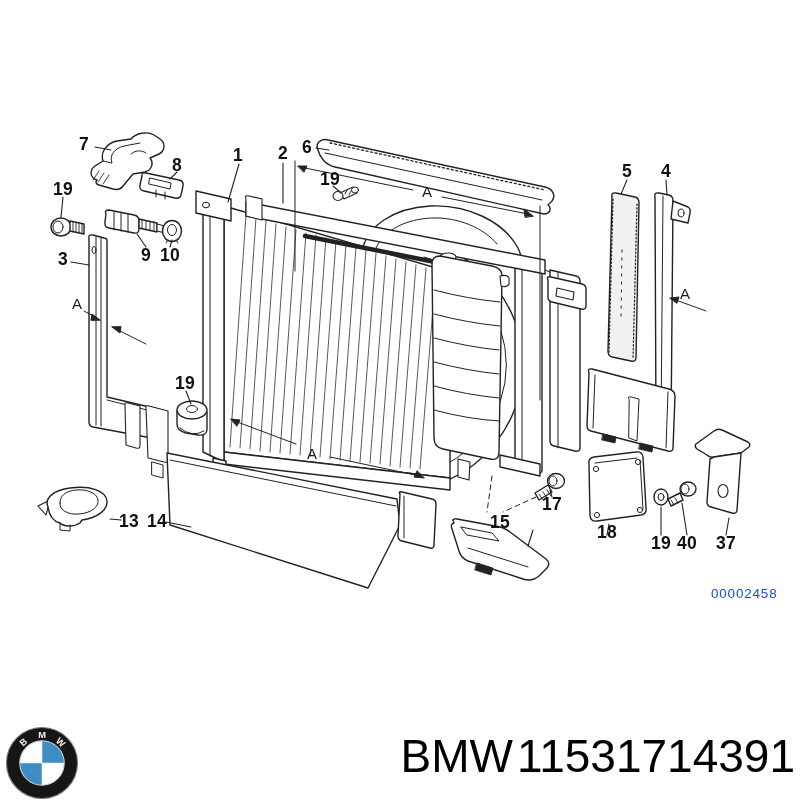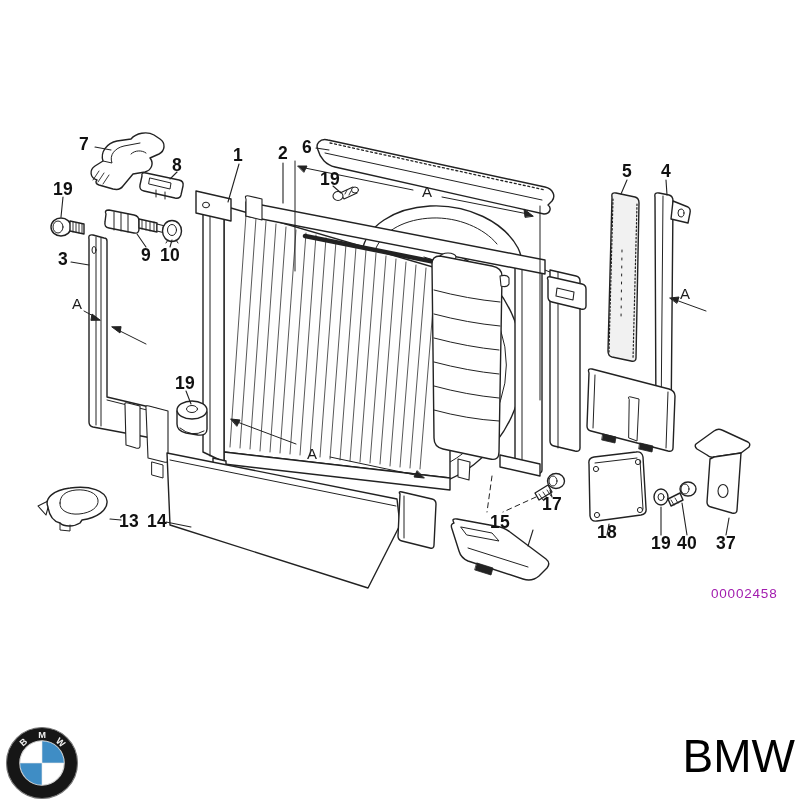--- a/index.html
+++ b/index.html
@@ -1,21 +1,21 @@
 <!DOCTYPE html>
 <html><head>
 <meta charset="utf-8">
 <style>
   html,body{margin:0;padding:0;}
   body{width:800px;height:800px;background:#ffffff;font-family:"Liberation Sans","DejaVu Sans",sans-serif;}
   .page{position:relative;width:800px;height:800px;background:#ffffff;overflow:hidden;}
   .art{position:absolute;left:0;top:0;}
   .callout{position:absolute;transform:translate(-50%,-50%);font-size:17.5px;font-weight:bold;color:#111;letter-spacing:0.3px;white-space:nowrap;}
   .dim{position:absolute;transform:translate(-50%,-50%);font-size:15px;font-weight:normal;color:#1c1c1c;}
-  .code{position:absolute;left:711px;top:586px;font-size:13.5px;color:#a21caf;letter-spacing:0.8px;}
+  .code{position:absolute;left:711px;top:586px;font-size:13.5px;color:#1d4ed8;letter-spacing:0.8px;}
   .footer-text{position:absolute;top:733px;right:5px;display:flex;gap:4px;font-size:46px;color:#000;line-height:1;}
   .logo{position:absolute;left:5px;top:726px;width:74px;height:74px;}
   svg text.logo-letter{font-family:"Liberation Sans","DejaVu Sans",sans-serif;font-size:12.5px;font-weight:bold;fill:#f0f0f0;text-anchor:middle;}
 </style>
 </head>
 <body>
 
 <div class="page">
 
   <svg class="art" width="800" height="800" viewBox="0 0 800 800" fill="none" stroke="#222" stroke-width="1.4" stroke-linejoin="round" stroke-linecap="round">
@@ -276,15 +276,16 @@
     <path d="M50,50 L50,20.5 A29.5,29.5 0 0 1 79.5,50 Z" fill="#3f8dc5"></path>
     <path d="M50,50 L50,79.5 A29.5,29.5 0 0 1 20.5,50 Z" fill="#3f8dc5"></path>
     <path d="M20.5,50 L79.5,50 M50,20.5 L50,79.5" stroke="#e8e8e8" stroke-width="0.8"></path>
     <text class="logo-letter" x="50" y="16.5" transform="rotate(-42 50 50)">B</text>
     <text class="logo-letter" x="50" y="16.5">M</text>
     <text class="logo-letter" x="50" y="16.5" transform="rotate(42 50 50)">W</text>
   </svg>
 
   <div class="footer-text">
     <span>BMW</span>
+    <span>11531714391</span>
   </div>
 
 </div>
 
 </body></html>

